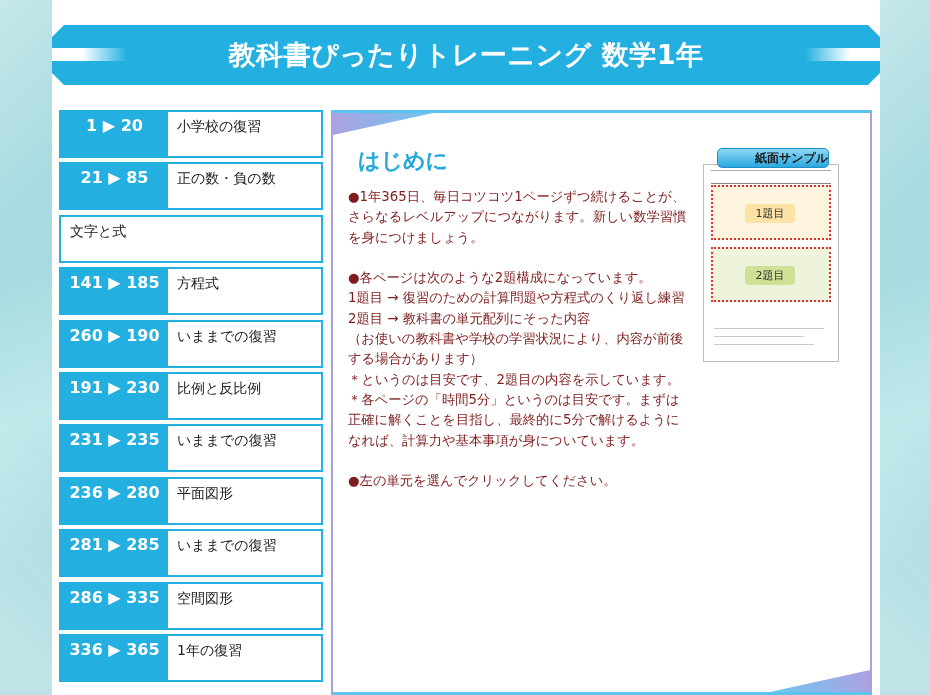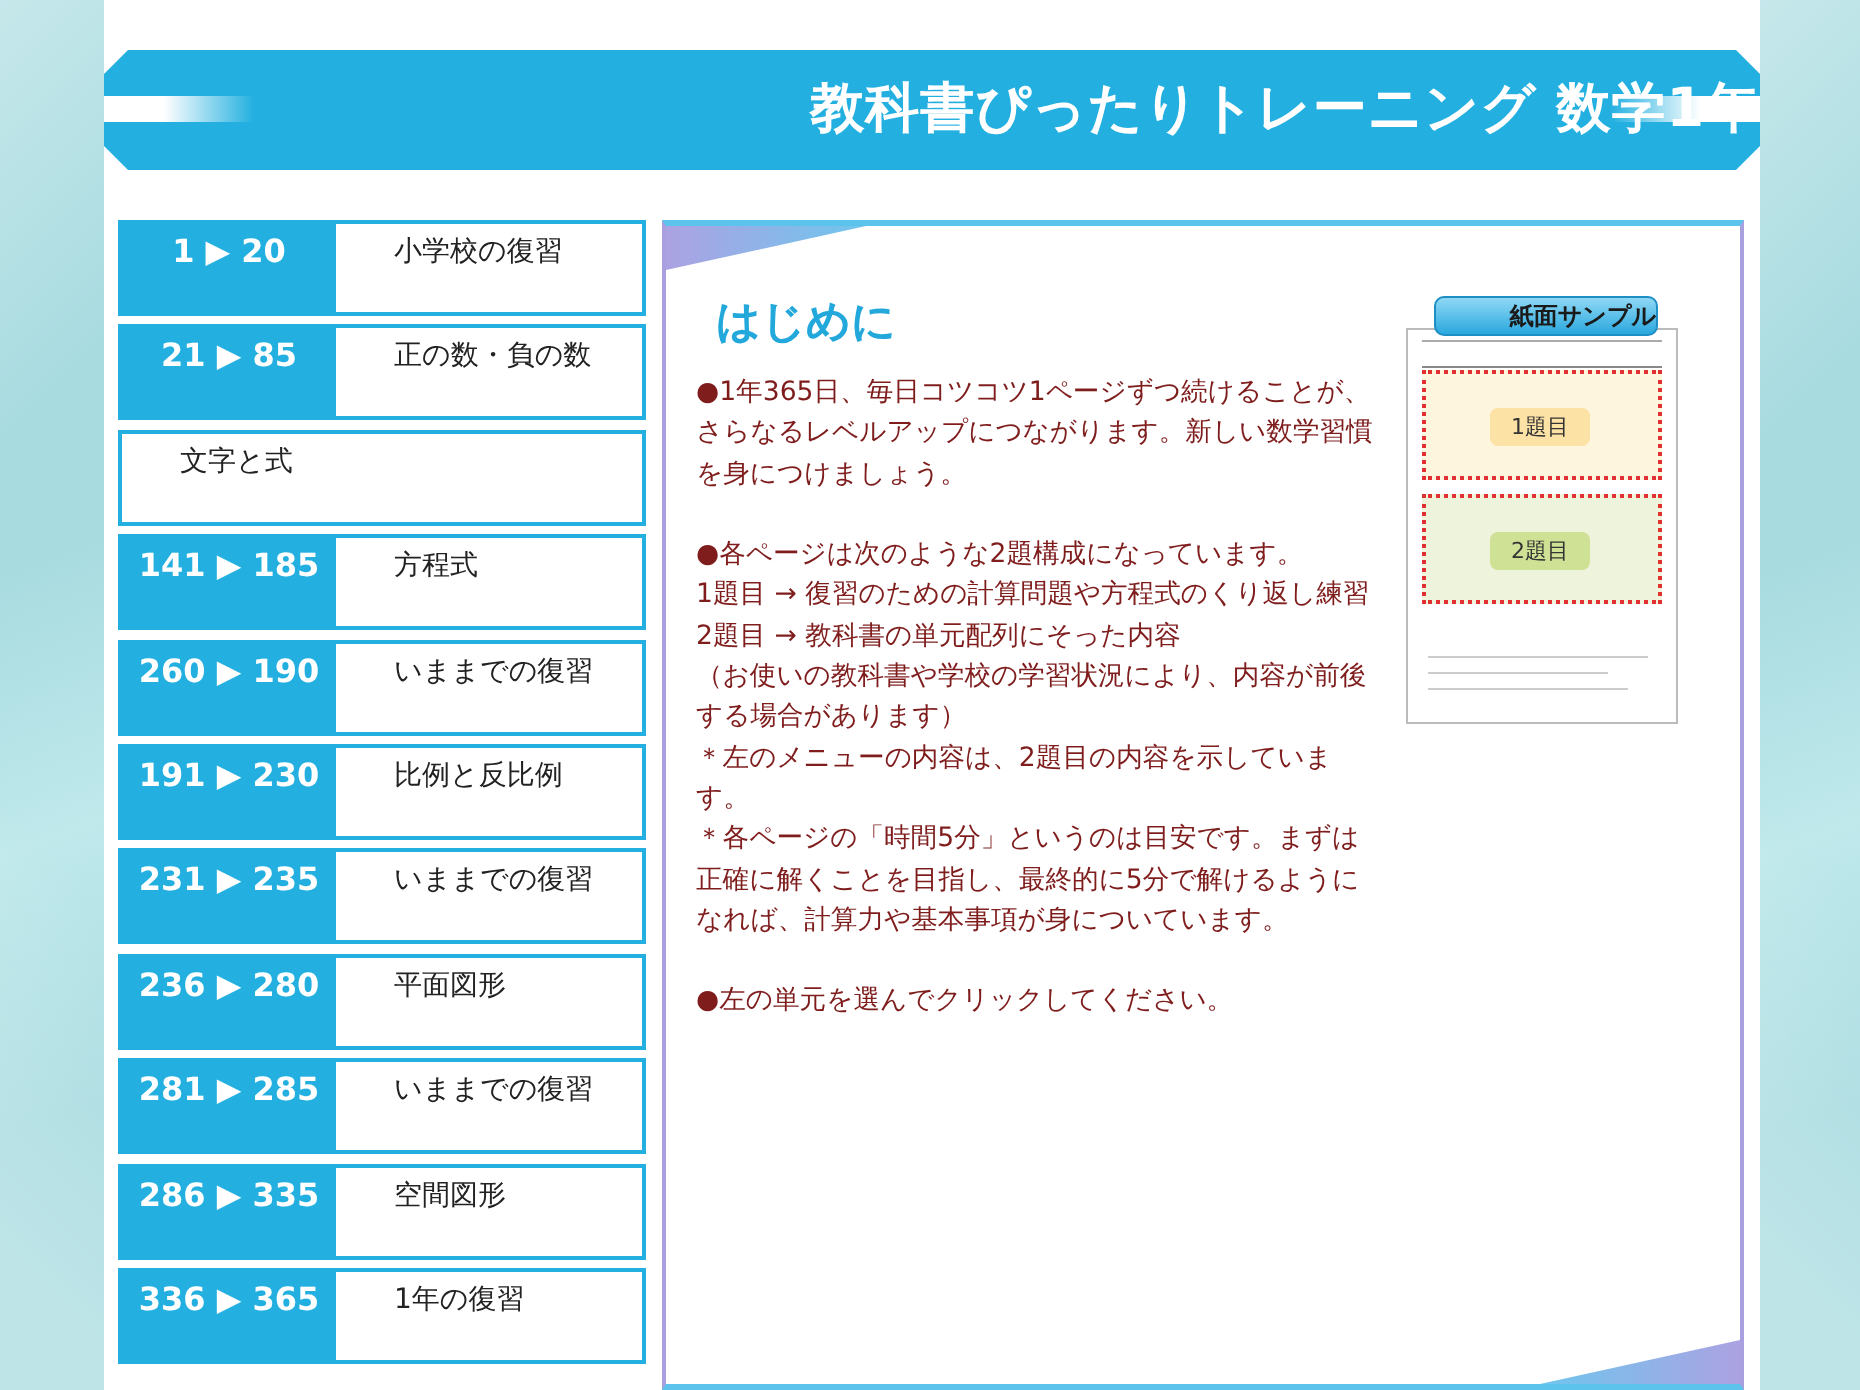--- a/index.html
+++ b/index.html
@@ -35,41 +35,40 @@
   .banner-streak-l {
     position: absolute; left: 0; top: 23px; width: 75px; height: 13px;
     background: linear-gradient(90deg, #ffffff 0%, #ffffff 40%, rgba(255,255,255,0) 100%);
   }
   .banner-streak-r {
     position: absolute; right: 0; top: 23px; width: 75px; height: 13px;
     background: linear-gradient(270deg, #ffffff 0%, #ffffff 40%, rgba(255,255,255,0) 100%);
   }
   .banner-title {
     position: absolute; left: 0; top: 0; width: 828px; height: 76px;
-    line-height: 60px; text-align: right;
+    line-height: 60px; text-align: center;
     color: #ffffff; font-weight: bold; font-size: 27px; letter-spacing: 0.5px;
   }
   
   .menu {
     position: absolute; left: 59px; top: 110px; width: 264px;
   }
   .menu-item {
     display: flex; height: 48px; margin-bottom: 4.4px;
     border: 2px solid #23b0e0; cursor: pointer;
     background: #ffffff;
   }
   .menu-range {
     width: 107px; background: #23b0e0; color: #ffffff;
     font-weight: bold; font-size: 16px; text-align: center; line-height: 28px;
     white-space: nowrap;
   }
   .menu-label {
     flex: 1; padding-left: 9px; color: #222222; font-size: 14px; line-height: 28px;
     white-space: nowrap;
-    margin-left: 20px;
   }
   
   .content {
     position: absolute; left: 331px; top: 110px; width: 541px; height: 585px;
     border-left: 2px solid #a9a0e0; border-right: 2px solid #a9a0e0;
     border-top: 3px solid #5cc4ec; border-bottom: 3px solid #5cc4ec;
     background: #ffffff;
     padding-left: 28px;
   }
   .corner-tl {
@@ -191,21 +190,21 @@
   <div class="corner-tl"></div>
   <div class="corner-br"></div>
   <h2 class="content-title">はじめに</h2>
   <div class="content-body">
     <p>●1年365日、毎日コツコツ1ページずつ続けることが、さらなるレベルアップにつながります。新しい数学習慣を身につけましょう。</p>
     <div class="gap"></div>
     <p>●各ページは次のような2題構成になっています。</p>
     <p>1題目 → 復習のための計算問題や方程式のくり返し練習</p>
     <p>2題目 → 教科書の単元配列にそった内容</p>
     <p>（お使いの教科書や学校の学習状況により、内容が前後する場合があります）</p>
-    <p>＊左のメニューの内容は、2題目の内容を示しています。</p>
+    <p>＊というのは目安です、2題目の内容を示しています。</p>
     <p>＊各ページの「時間5分」というのは目安です。まずは正確に解くことを目指し、最終的に5分で解けるようになれば、計算力や基本事項が身についています。</p>
     <div class="gap"></div>
     <p>●左の単元を選んでクリックしてください。</p>
   </div>
 </div>
 
 <div class="sample">
   <div class="sample-paper"></div>
   <div class="sample-head"></div>
   <div class="sample-q sample-q1">

